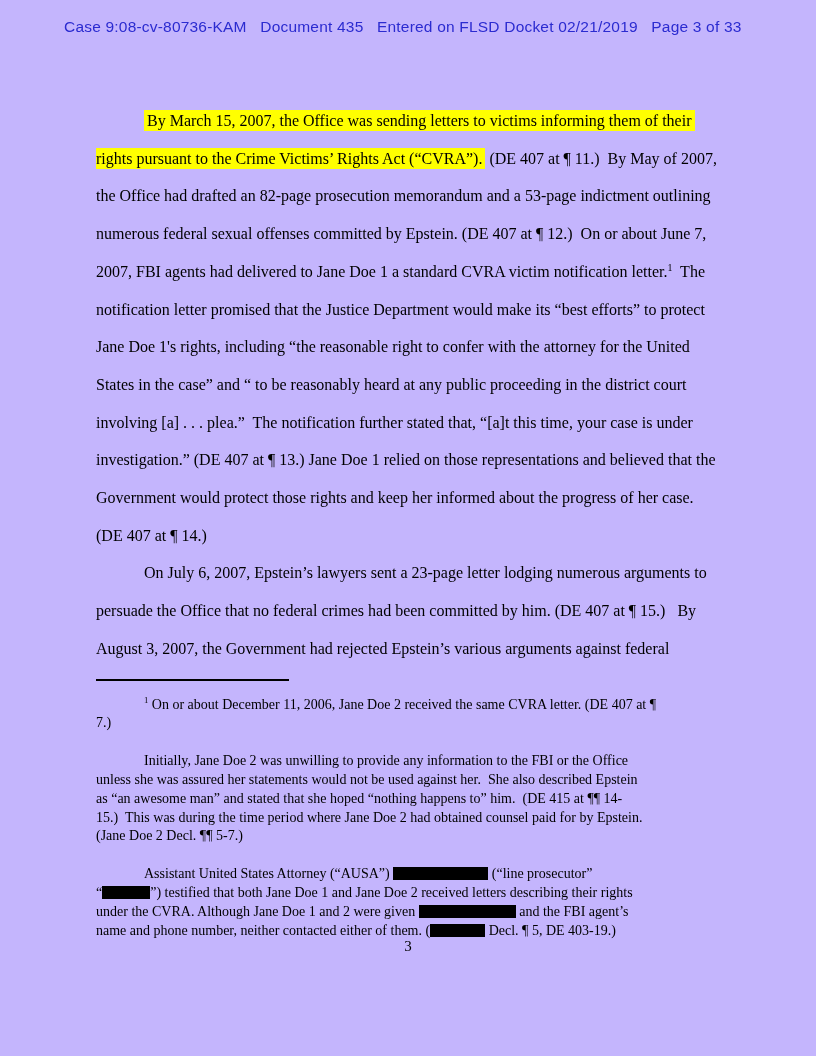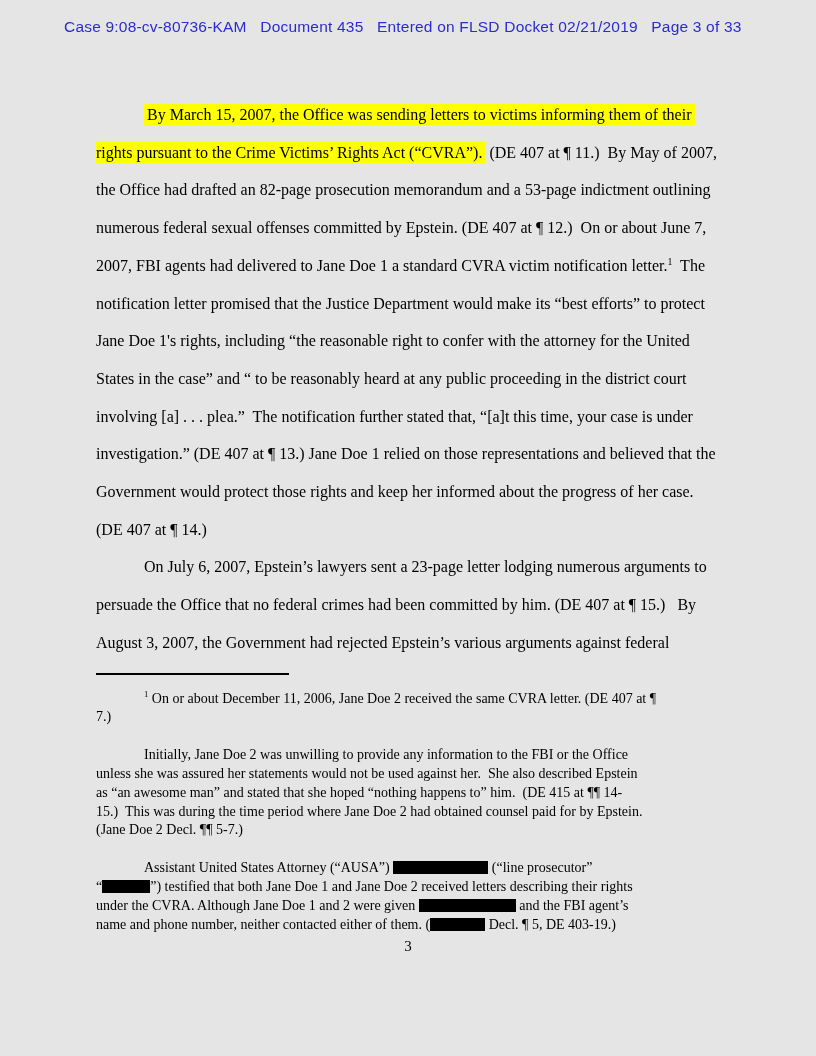--- a/index.html
+++ b/index.html
@@ -1,37 +1,37 @@
 <!DOCTYPE html>
 <html style="--highlight: #ffff00; --header-text: #2b2bd0; --redaction: #000000;"><head>
 <meta charset="utf-8">
 <style>
   html, body { margin: 0; padding: 0; background: #ffffff; }
   .page {
     position: relative;
     width: 816px;
     height: 1056px;
-    background: #e5e5e5;
+    background: #c4b5fd;
     overflow: hidden;
     font-family: "Liberation Serif", serif;
     color: #000000;
   }
   .header {
     position: absolute;
     top: 18px;
     left: 64px;
     font-family: "Liberation Sans", sans-serif;
     font-size: 15.5px;
     letter-spacing: 0.2px;
     color: var(--header-text, #2b2bd0);
     white-space: pre;
   }
   .content {
     position: absolute;
-    top: 96px;
+    top: 102px;
     left: 96px;
     width: 627px;
   }
   p.body-para {
     margin: 0;
     font-size: 16px;
     line-height: 37.7px;
     text-indent: 48px;
     white-space: pre-wrap;
   }

